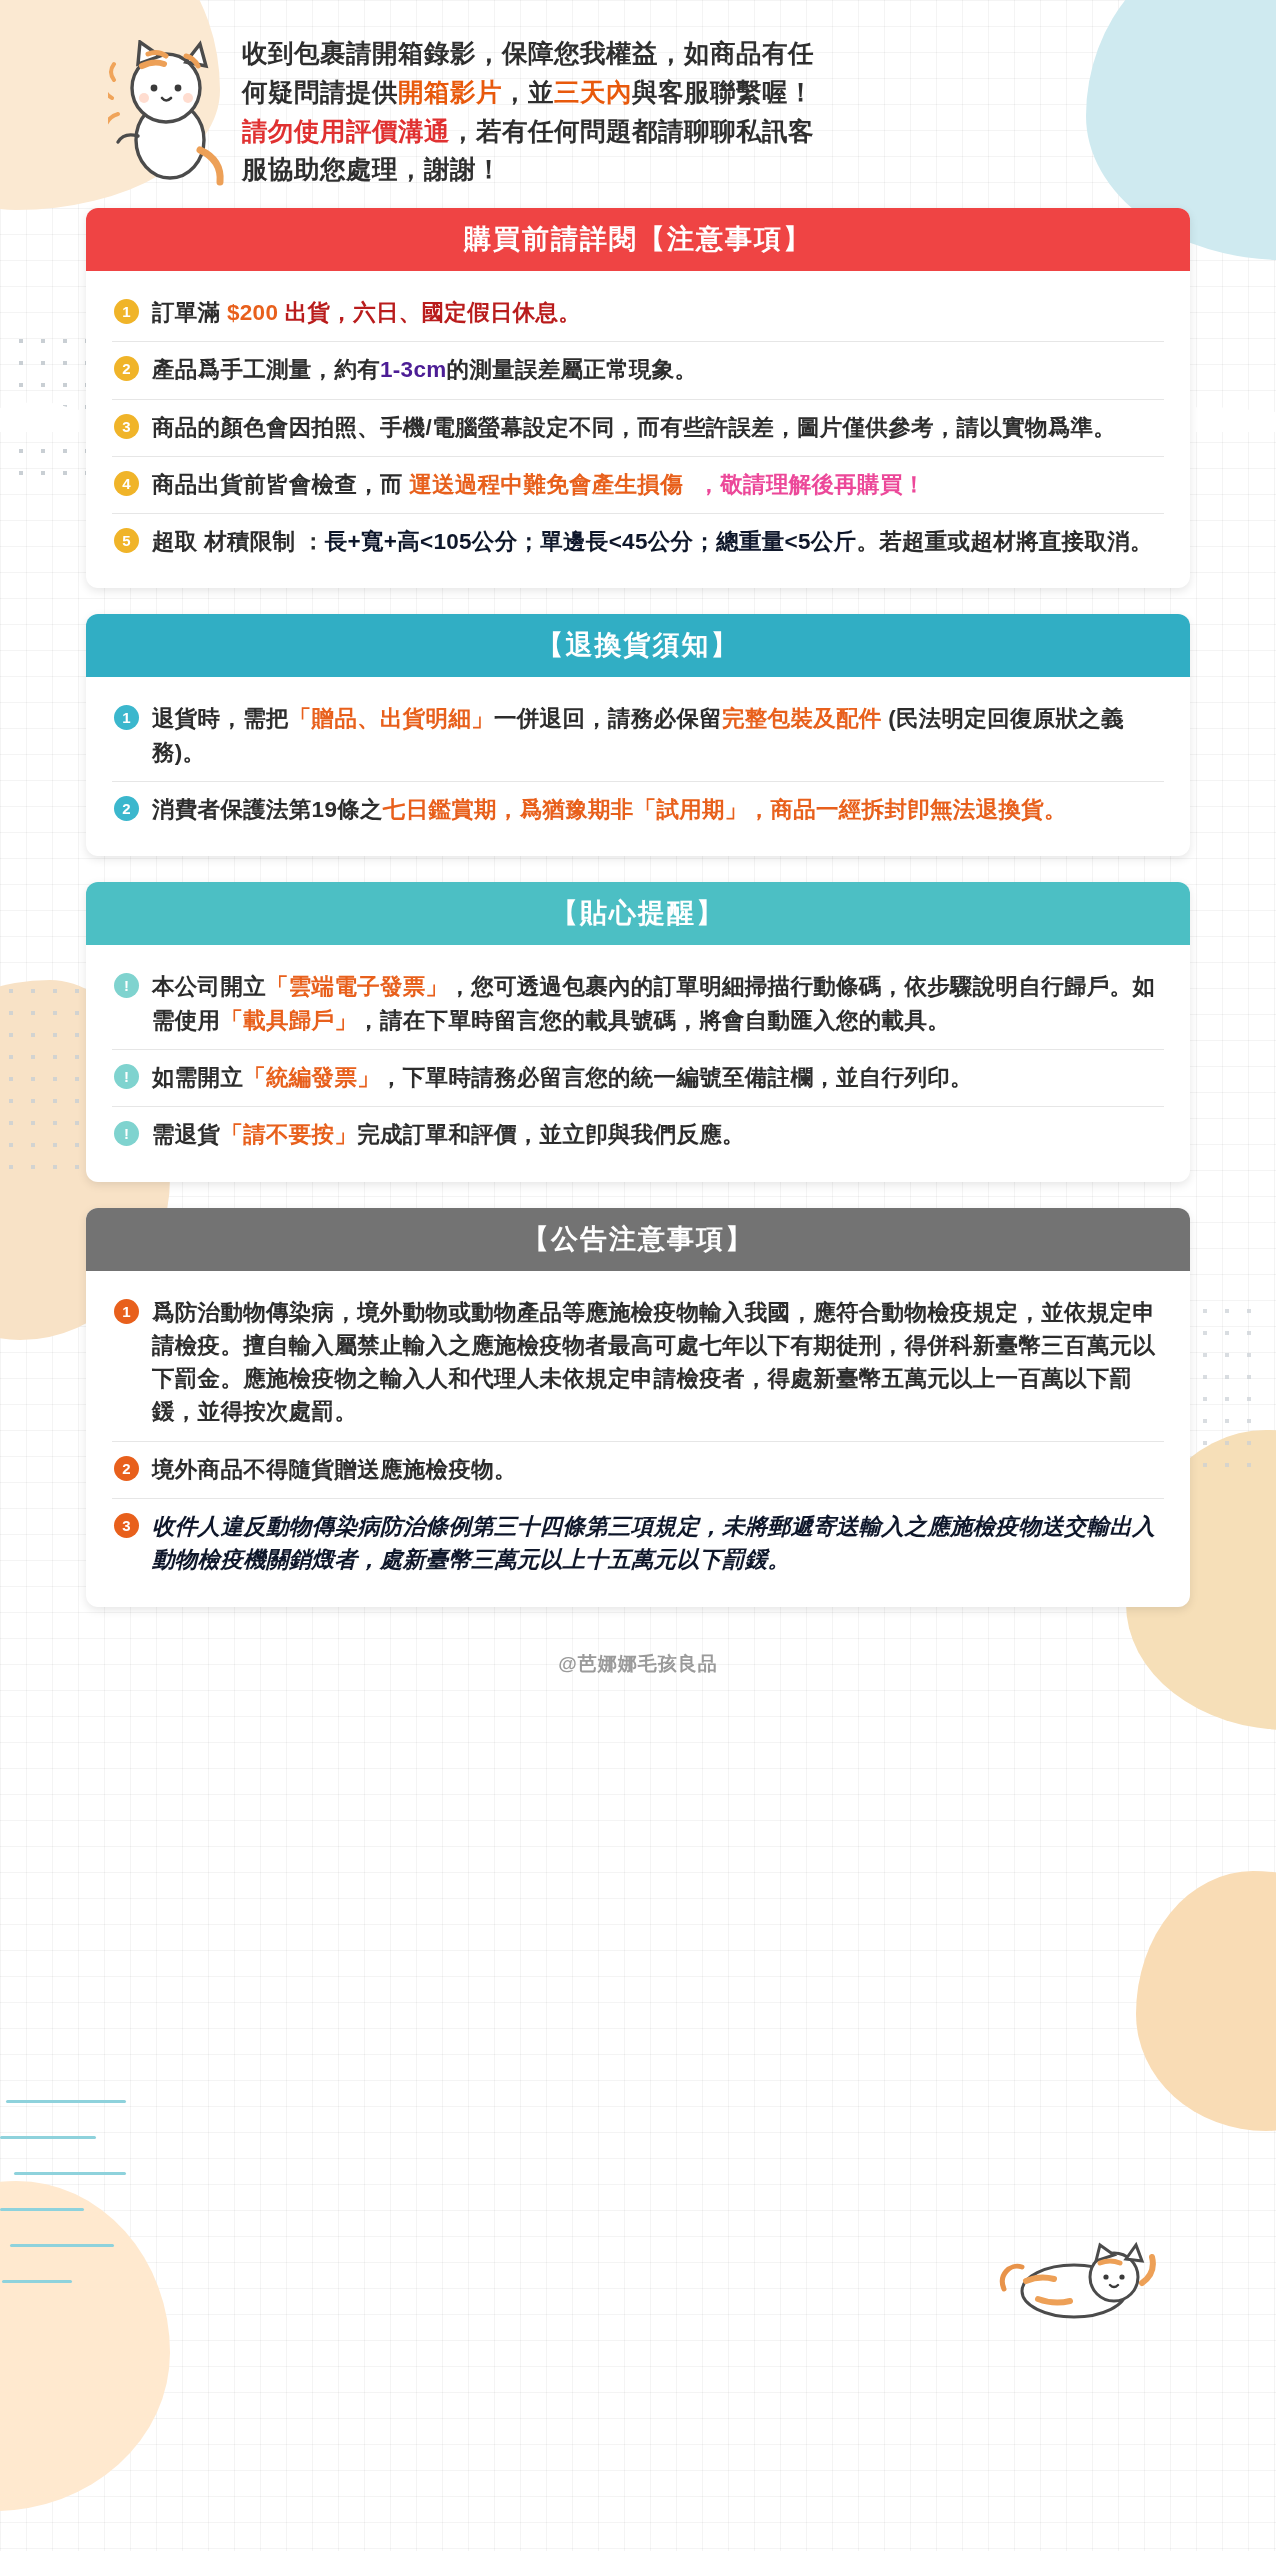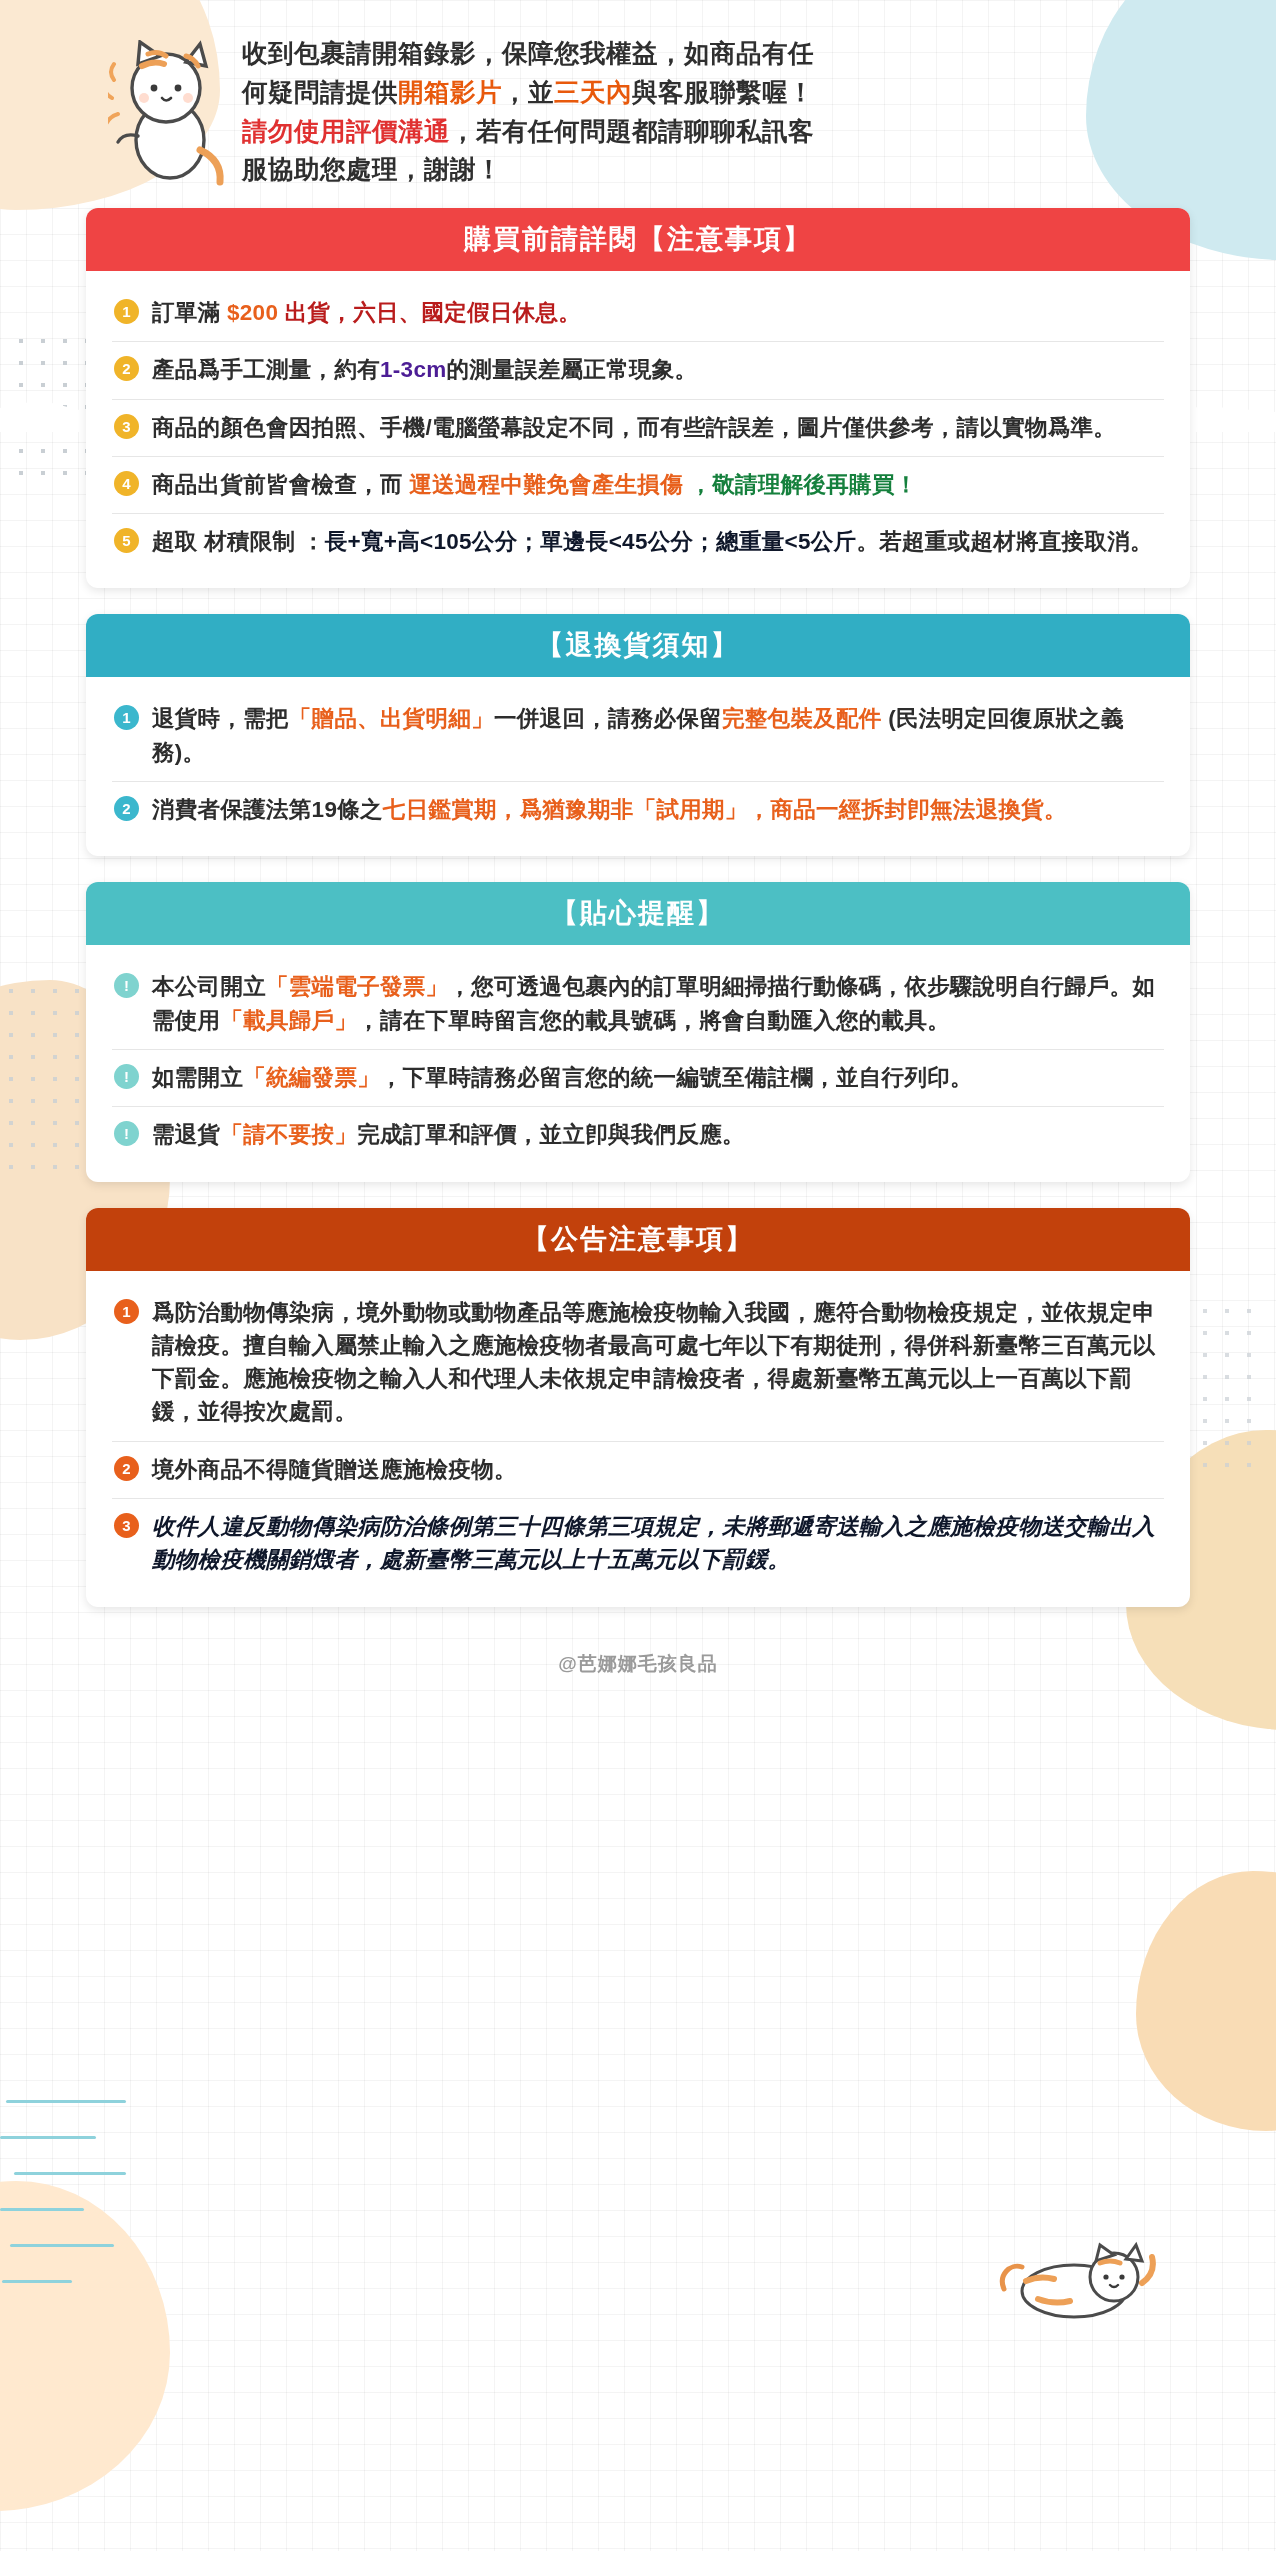--- a/index.html
+++ b/index.html
@@ -76,21 +76,21 @@
     overflow:hidden;
   }
   .card-head {
     text-align:center; color:#fff; font-weight:700;
     font-size: 27px; letter-spacing: 2px;
     padding: 13px 10px 14px 10px;
   }
   .head-yellow { background:#ef4444; }
   .head-teal   { background:#31aec4; }
   .head-teal2  { background:#4cbfc4; }
-  .head-orange { background:#c2410c; }
+  .head-orange { background:#737373; }
 
   .card-body { padding: 14px 26px 18px 26px; }
 
   .row {
     display:flex; gap:13px; align-items:flex-start;
     padding: 11px 2px 12px 2px;
     border-bottom: 1px solid #e6e6e6;
   }
   .row:last-child { border-bottom:none; }
   .bullet {
@@ -200,21 +200,21 @@
           <div class="row">
             <div class="bullet b-yellow">2</div>
             <div class="row-text"><span style="color: rgb(45, 45, 45);">產品爲手工測量，約有</span><span style="color: #4c1d95;">1-3cm</span><span style="color: rgb(45, 45, 45);">的測量誤差屬正常現象。</span></div>
           </div>
           <div class="row">
             <div class="bullet b-yellow">3</div>
             <div class="row-text"><span style="color: rgb(45, 45, 45);">商品的顏色會因拍照、手機/電腦螢幕設定不同，而有些許誤差，圖片僅供參考，請以實物爲準。</span></div>
           </div>
           <div class="row">
             <div class="bullet b-yellow">4</div>
-            <div class="row-text"><span style="color: rgb(45, 45, 45);">商品出貨前皆會檢查，而 </span><span style="color: rgb(232, 96, 28);">運送過程中難免會產生損傷</span><span style="color: #15803d;"> ，敬請理解後再購買！</span></div>
+            <div class="row-text"><span style="color: rgb(45, 45, 45);">商品出貨前皆會檢查，而 </span><span style="color: rgb(232, 96, 28);">運送過程中難免會產生損傷</span><span style="color: #ec4899; margin-left: 8px;"> ，敬請理解後再購買！</span></div>
           </div>
           <div class="row">
             <div class="bullet b-yellow">5</div>
             <div class="row-text"><span style="color: rgb(45, 45, 45);">超取 材積限制 ：</span><span style="color: #0f172a;">長+寬+高&lt;105公分；單邊長&lt;45公分；總重量&lt;5公斤</span><span style="color: rgb(45, 45, 45);">。若超重或超材將直接取消。</span></div>
           </div>
         </div>
       </div>
       <div class="card">
         <div class="card-head head-teal">【退換貨須知】</div>
         <div class="card-body">

